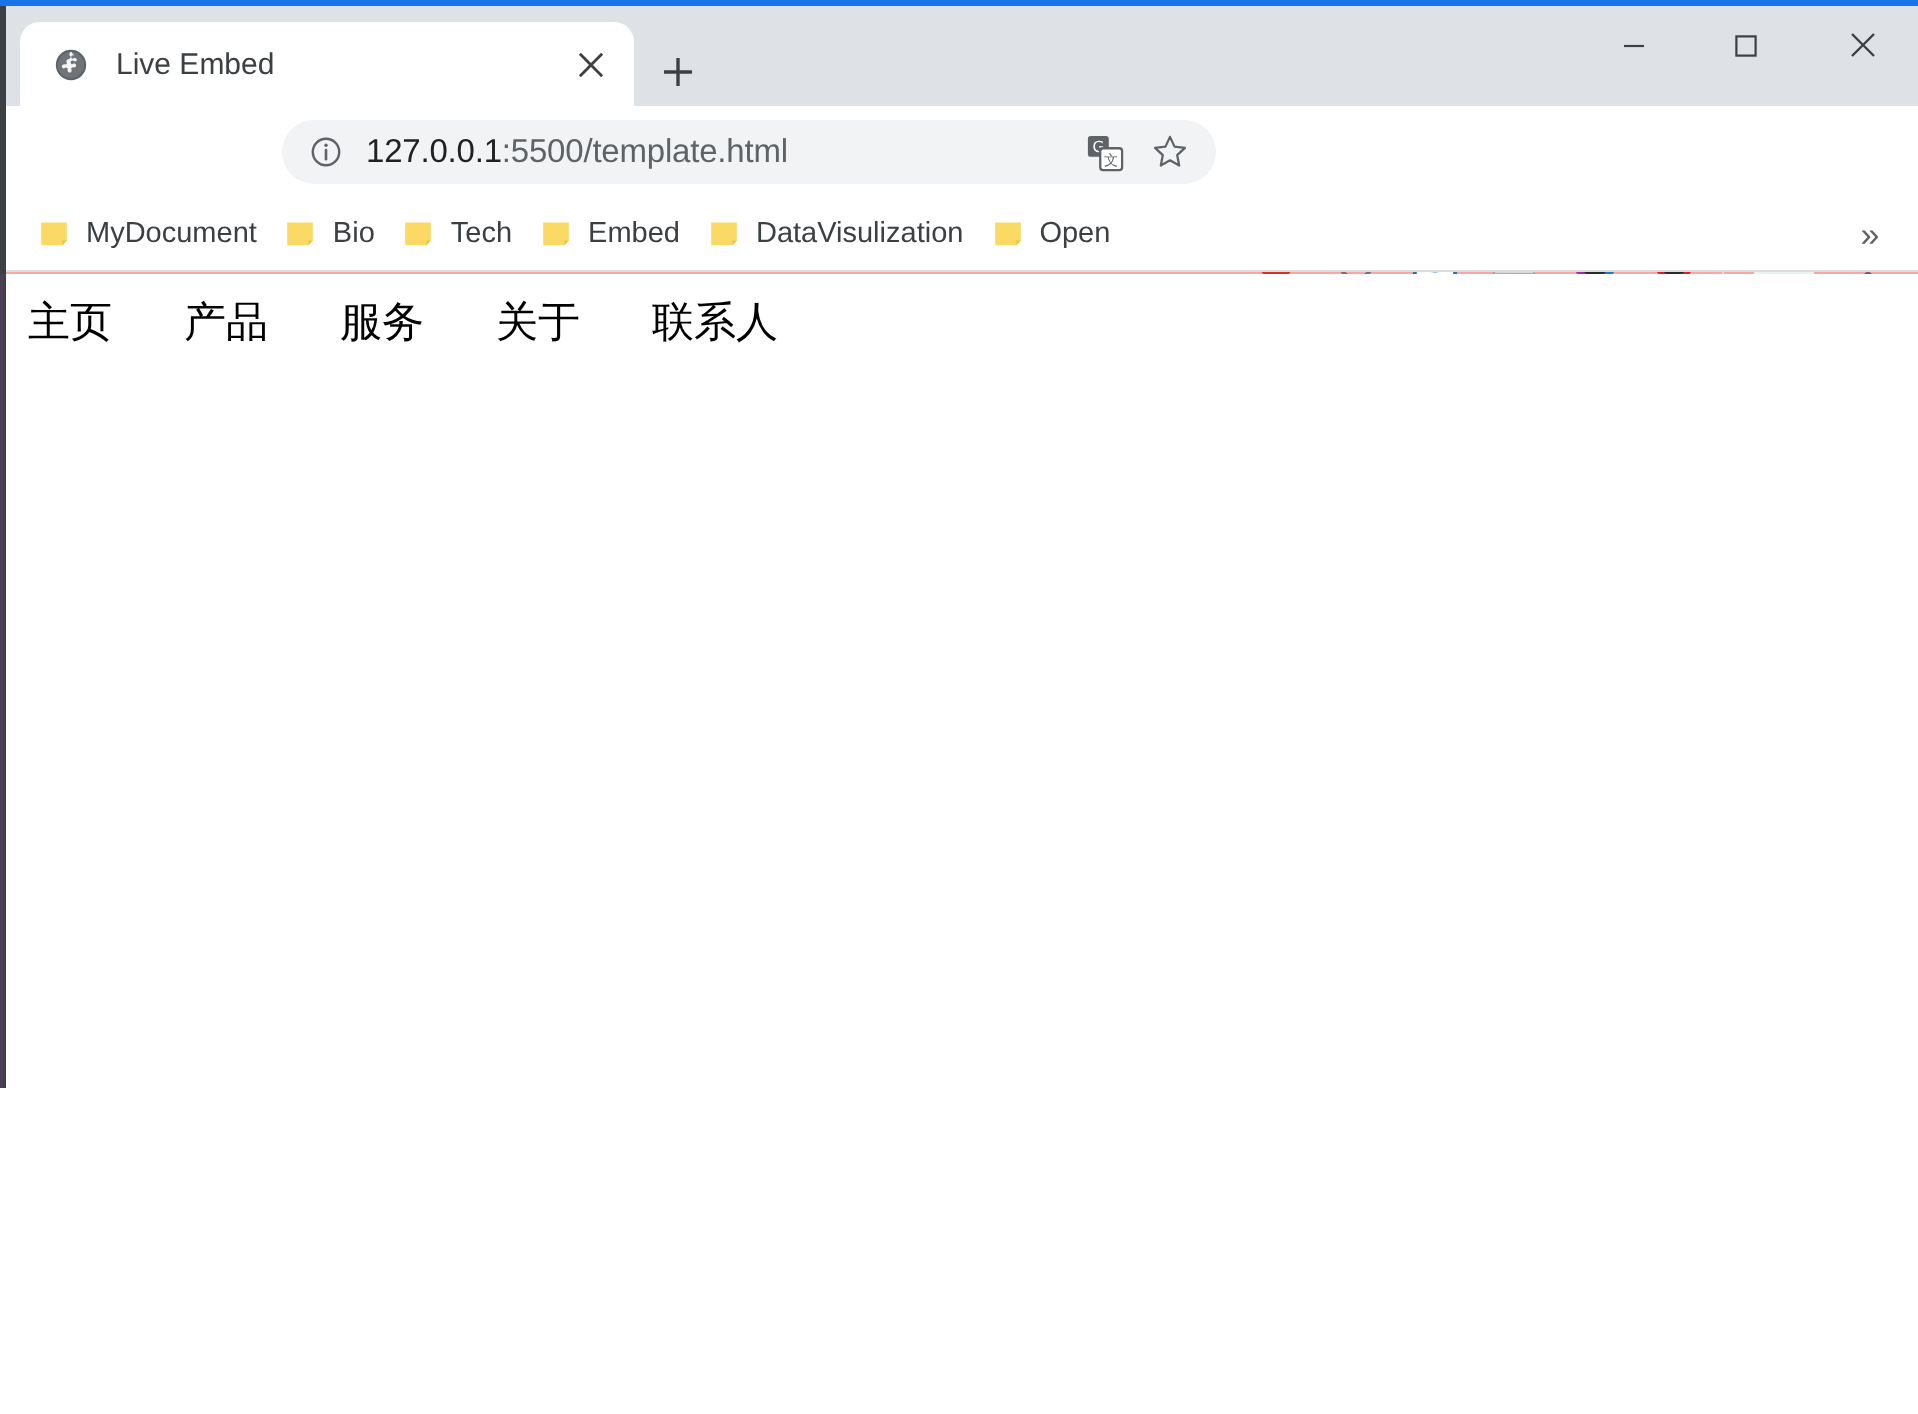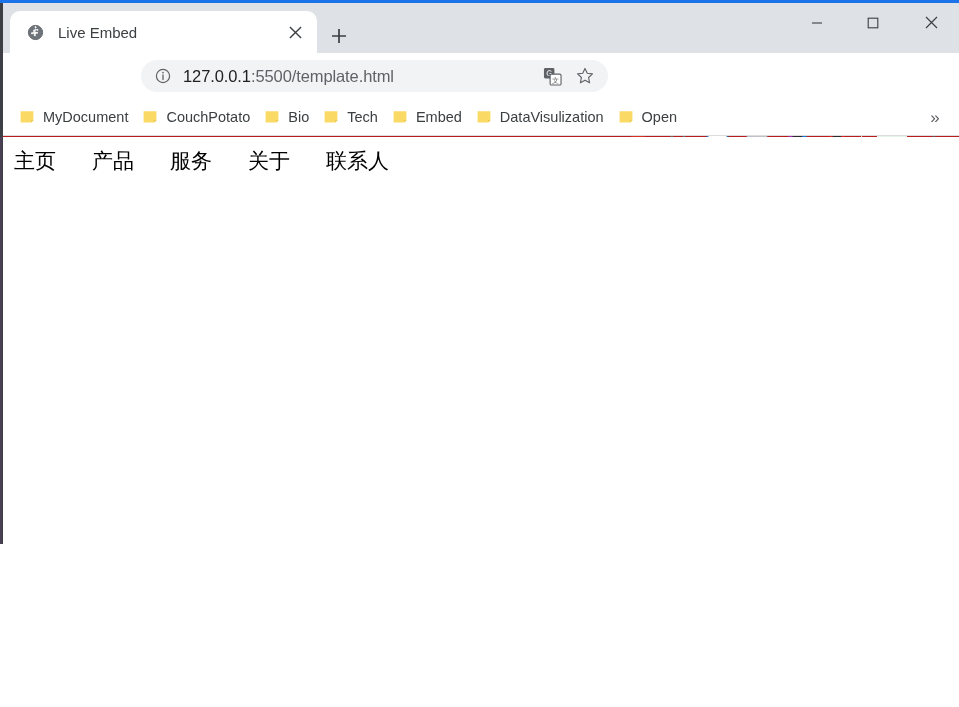--- a/index.html
+++ b/index.html
@@ -9,21 +9,21 @@
     height: 707px;
     overflow: hidden;
     font-family: "Liberation Sans", sans-serif;
     background: #ffffff;
   }
 
   #window {
     position: relative;
     width: 959px;
     height: 544px;
-    background: #b91c1c;
+    background: #fca5a5;
     overflow: hidden;
   }
 
   
   #accent-line {
     position: absolute;
     top: 0; left: 0;
     width: 959px;
     height: 3px;
     background: #1a73e8;
@@ -485,29 +485,20 @@
     <div class="bm">
       <span class="bm-folder">
         <svg width="16" height="16" viewBox="0 0 16 16">
           <path d="M1.6 2.3 L14.4 2.3 L14.4 11.3 L12.2 13.6 L1.6 13.6 Z" fill="#fbd965"></path>
           <path d="M14.4 11.3 L12.2 11.3 L12.2 13.6 Z" fill="#e8c24a"></path>
         </svg>
       </span>
       <span class="bm-label">MyDocument</span>
     </div>
 
-    <div class="bm">
-      <span class="bm-folder">
-        <svg width="16" height="16" viewBox="0 0 16 16">
-          <path d="M1.6 2.3 L14.4 2.3 L14.4 11.3 L12.2 13.6 L1.6 13.6 Z" fill="#fbd965"></path>
-          <path d="M14.4 11.3 L12.2 11.3 L12.2 13.6 Z" fill="#e8c24a"></path>
-        </svg>
-      </span>
-      <span class="bm-label">CouchPotato</span>
-    </div>
 
     <div class="bm">
       <span class="bm-folder">
         <svg width="16" height="16" viewBox="0 0 16 16">
           <path d="M1.6 2.3 L14.4 2.3 L14.4 11.3 L12.2 13.6 L1.6 13.6 Z" fill="#fbd965"></path>
           <path d="M14.4 11.3 L12.2 11.3 L12.2 13.6 Z" fill="#e8c24a"></path>
         </svg>
       </span>
       <span class="bm-label">Bio</span>
     </div>

